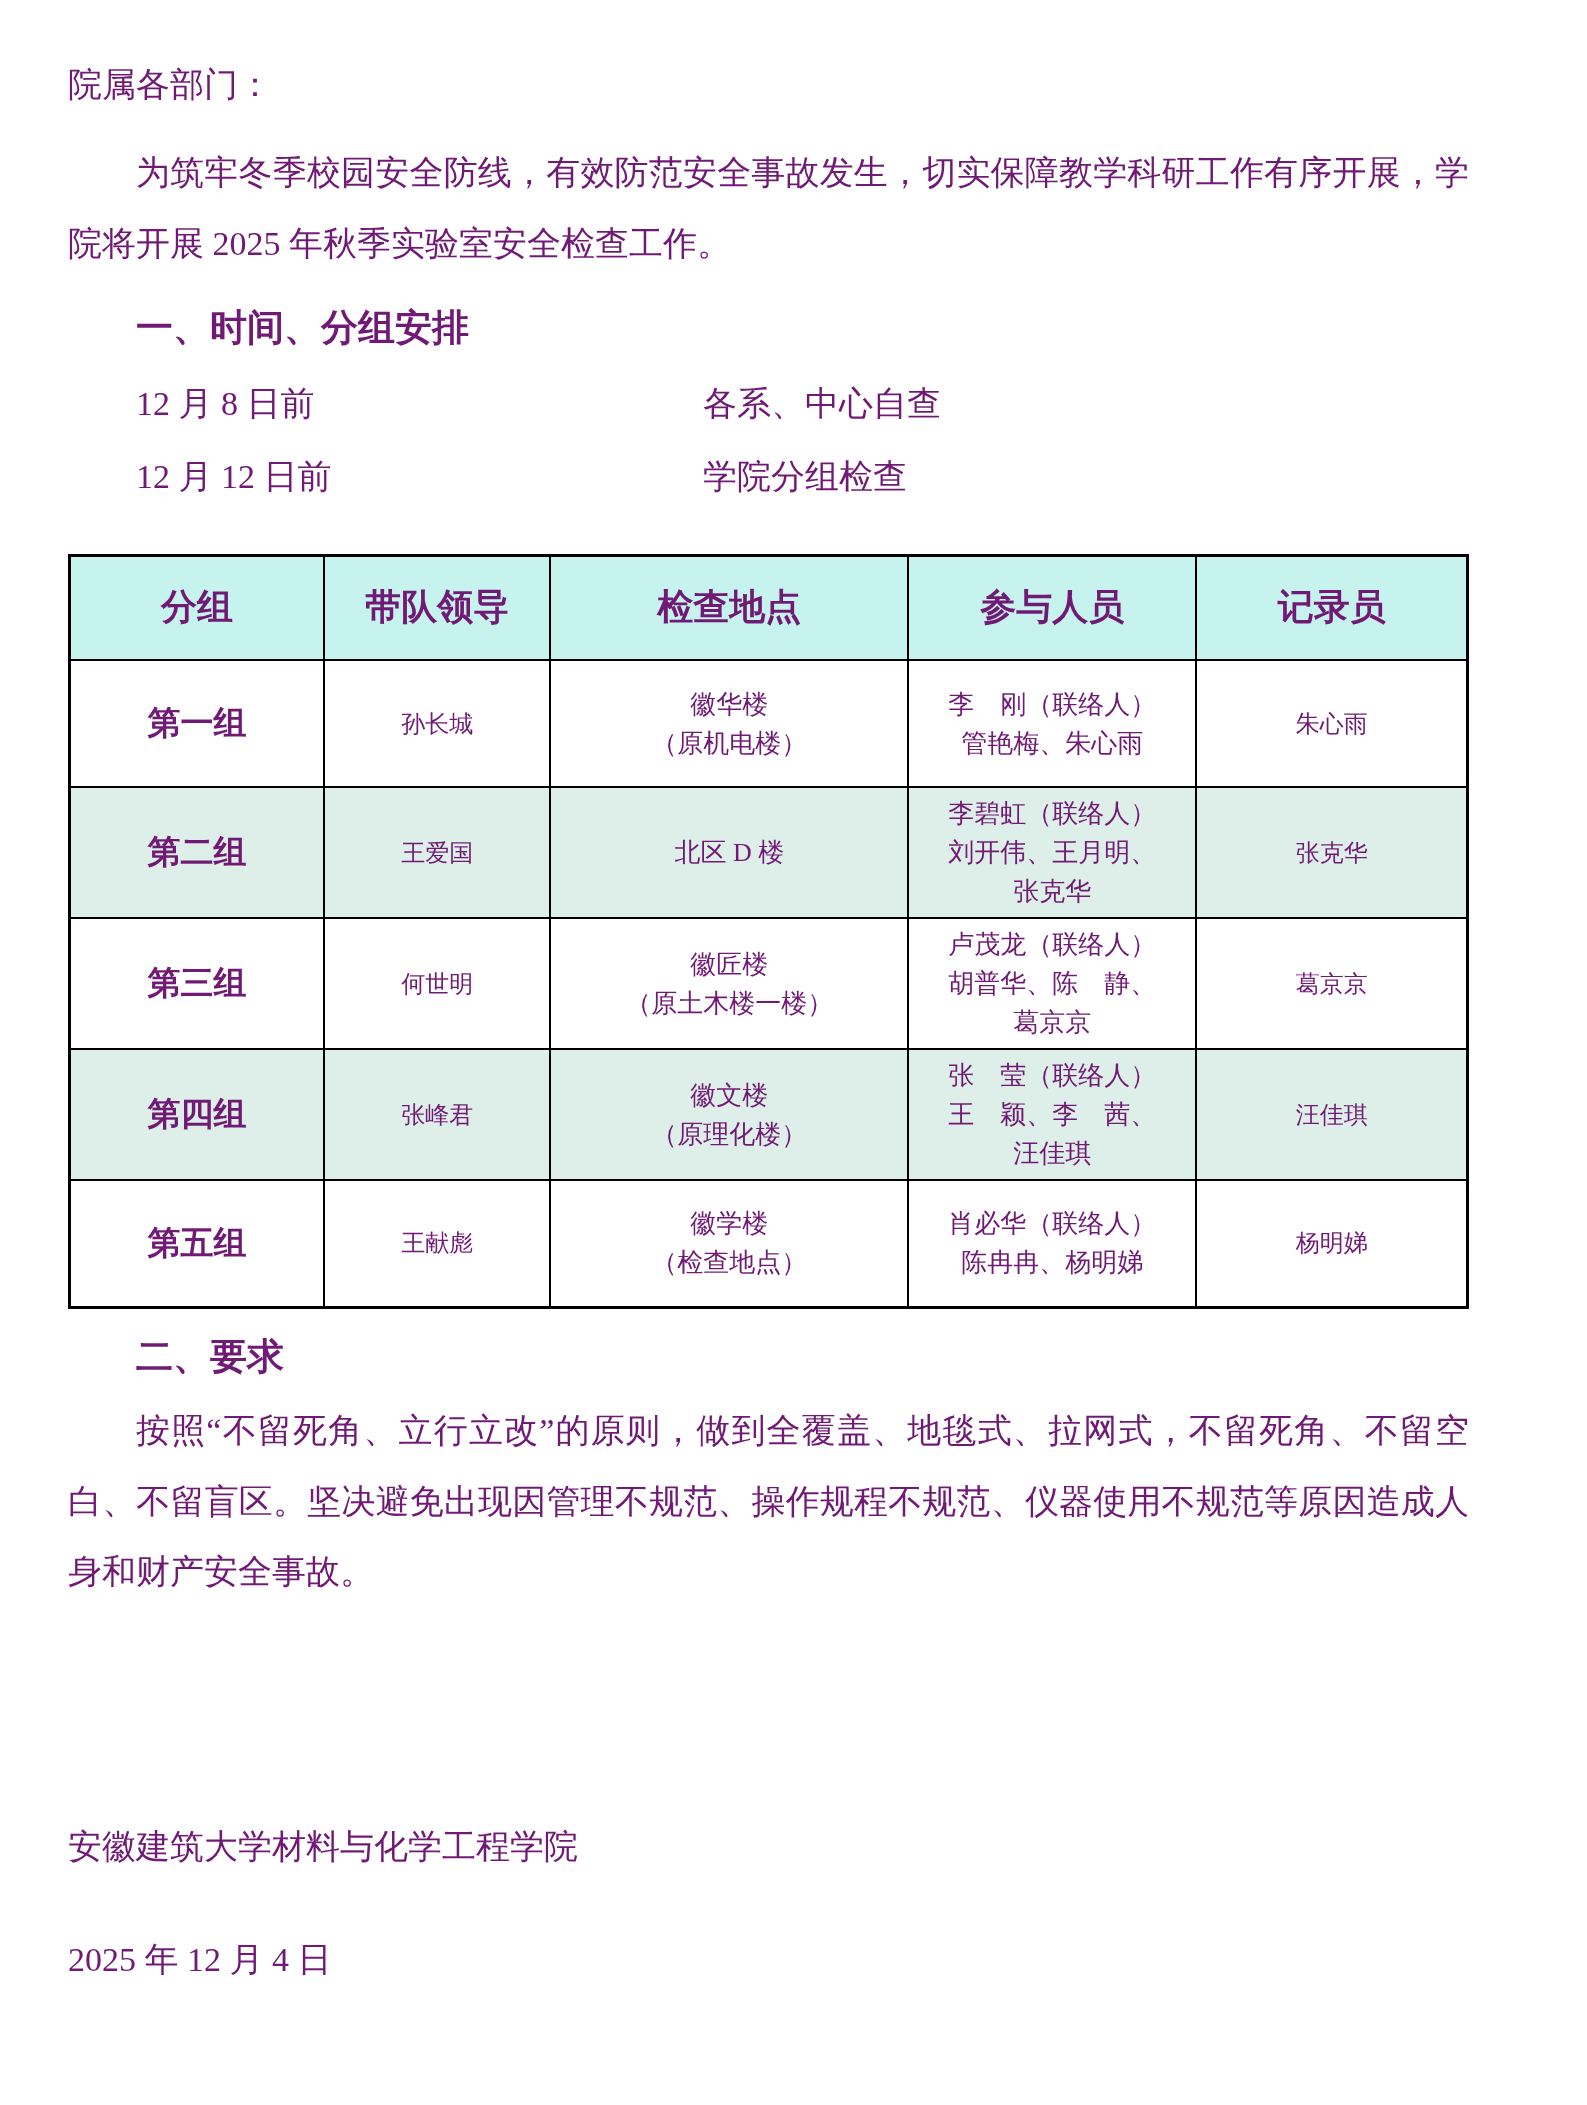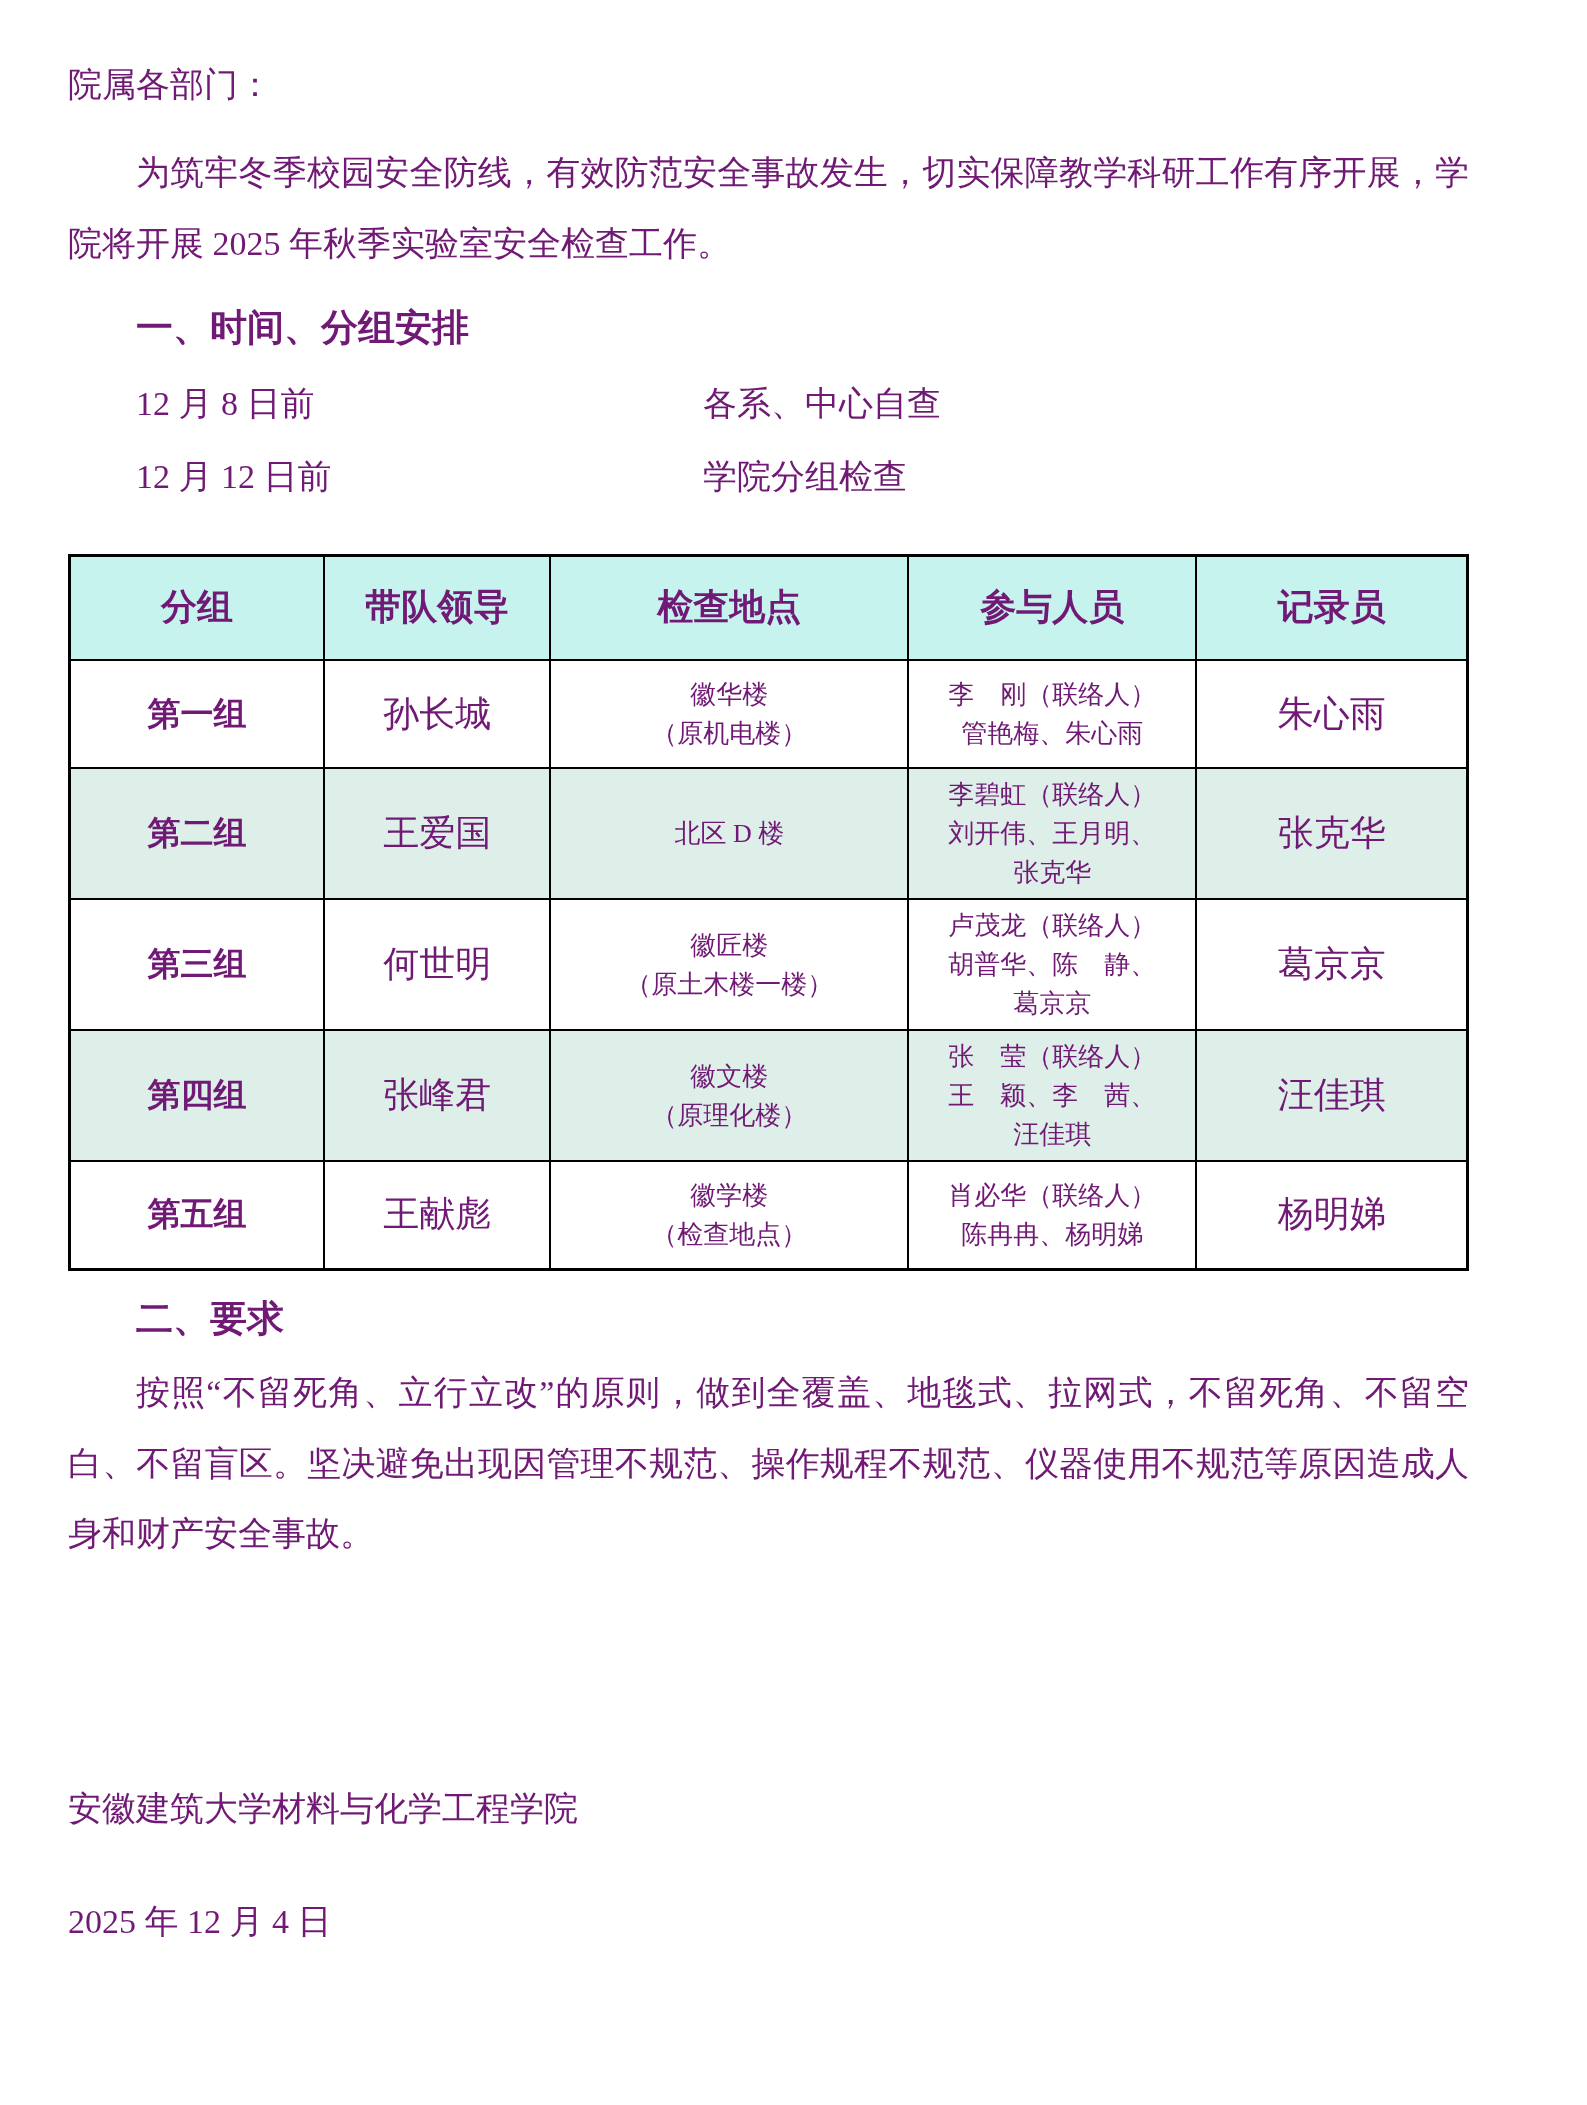--- a/index.html
+++ b/index.html
@@ -56,28 +56,28 @@
     vertical-align: middle;
     padding: 6px 4px;
   }
   .grouping-table thead tr { height: 105px; }
   .grouping-table th {
     background: #c7f3ee;
     font-family: "Liberation Sans", "DejaVu Sans", sans-serif;
     font-weight: bold;
     font-size: 36px;
   }
-  .grouping-table tbody tr { height: 108px; }
+  .grouping-table tbody tr { height: 127px; }
   .grouping-table tbody tr:nth-child(even) { background: #deeee9; }
   td.col-group {
     font-family: "Liberation Sans", "DejaVu Sans", sans-serif;
     font-weight: bold;
     font-size: 33px;
   }
-  td.col-leader, td.col-recorder { font-size: 36px; margin-top: 25px; }
+  td.col-leader, td.col-recorder { font-size: 24px; margin-top: 25px; }
   td.col-location, td.col-participants {
     font-size: 26px;
     line-height: 1.5;
   }
   .cell-line { display: block; }
   .req-body { margin-top: 0; }
   .signature {
     text-align: left;
     padding-right: 14px;
     margin-top: 212px;

